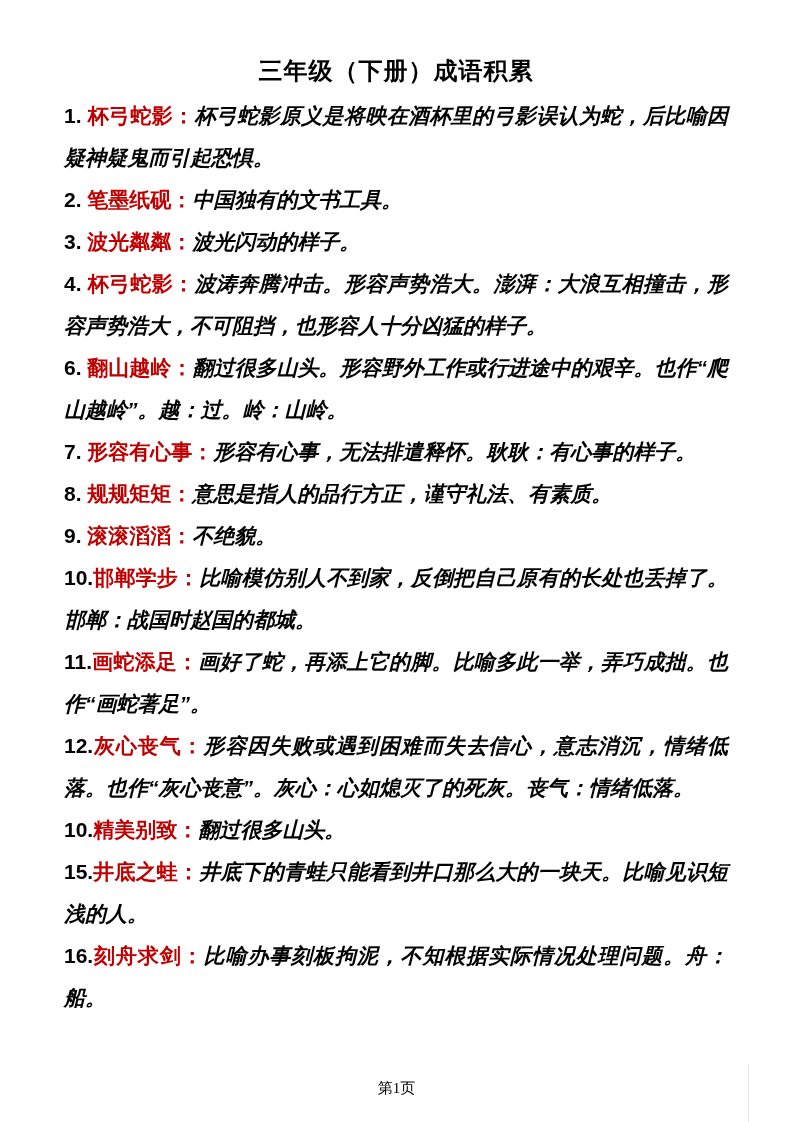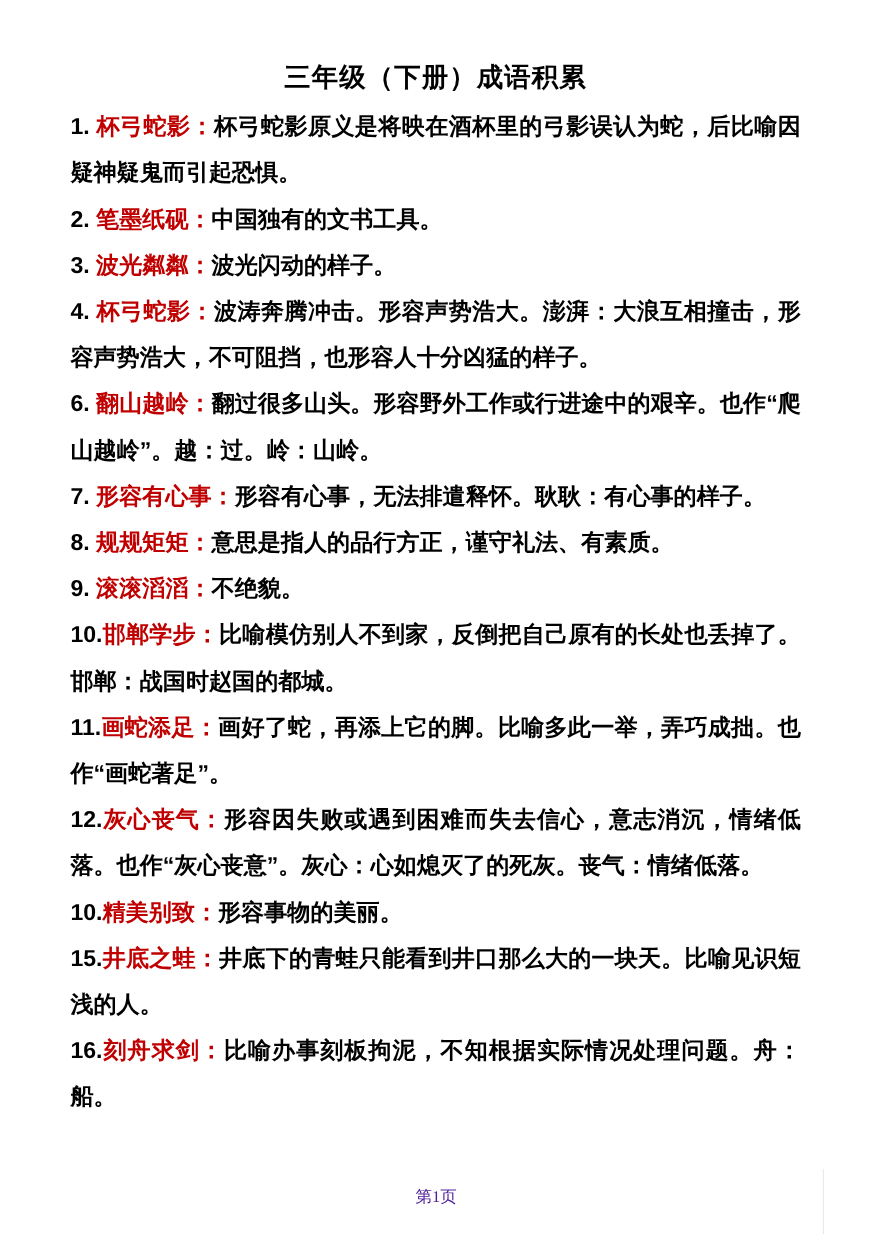--- a/index.html
+++ b/index.html
@@ -43,31 +43,32 @@
   }
   .item .num{
     white-space:pre;
     color:var(--text-color);
   }
   .item .idiom{
     color:var(--accent-red);
   }
   .item .def{
     color:var(--text-color);
+    font-style:italic;
   }
   .page-footer{
     position:absolute;
     left:0;
     right:0;
     bottom:24px;
     text-align:center;
     font-family:"Liberation Serif","DejaVu Serif",serif;
     font-weight:normal;
     font-size:15px;
-    color:#4c1d95;
+    color:#000000;
   }
   .edge-line{
     position:absolute;
     right:37px;
     bottom:0;
     width:1px;
     height:59px;
     background:#e8e8e8;
   }
 </style>
@@ -95,21 +96,21 @@
 
   <p class="item"><span class="num">9. </span><span class="idiom">滚滚滔滔：</span><span class="def">不绝貌。</span></p>
 
   <p class="item"><span class="num">10.</span><span class="idiom">邯郸学步：</span><span class="def">比喻模仿别人不到家，反倒把自己原有的长处也丢掉了。邯郸：战国时赵国的都城。</span></p>
 
   <p class="item"><span class="num">11.</span><span class="idiom">画蛇添足：</span><span class="def">画好了蛇，再添上它的脚。比喻多此一举，弄巧成拙。也作“画蛇著足”。</span></p>
 
   <p class="item"><span class="num">12.</span><span class="idiom">灰心丧气：</span><span class="def">形容因失败或遇到困难而失去信心，意志消沉，情绪低落。也作“灰心丧意”。灰心：心如熄灭了的死灰。丧气：情绪低落。</span></p>
 
 
-  <p class="item"><span class="num">10.</span><span class="idiom">精美别致：</span><span class="def">形容事物的美丽。</span></p>
+  <p class="item"><span class="num">10.</span><span class="idiom">精美别致：</span><span class="def">翻过很多山头。</span></p>
 
   <p class="item"><span class="num">15.</span><span class="idiom">井底之蛙：</span><span class="def">井底下的青蛙只能看到井口那么大的一块天。比喻见识短浅的人。</span></p>
 
   <p class="item"><span class="num">16.</span><span class="idiom">刻舟求剑：</span><span class="def">比喻办事刻板拘泥，不知根据实际情况处理问题。舟：船。</span></p>
 
   <div class="page-footer">第1页</div>
 
   <div class="edge-line"></div>
 
 </div>

